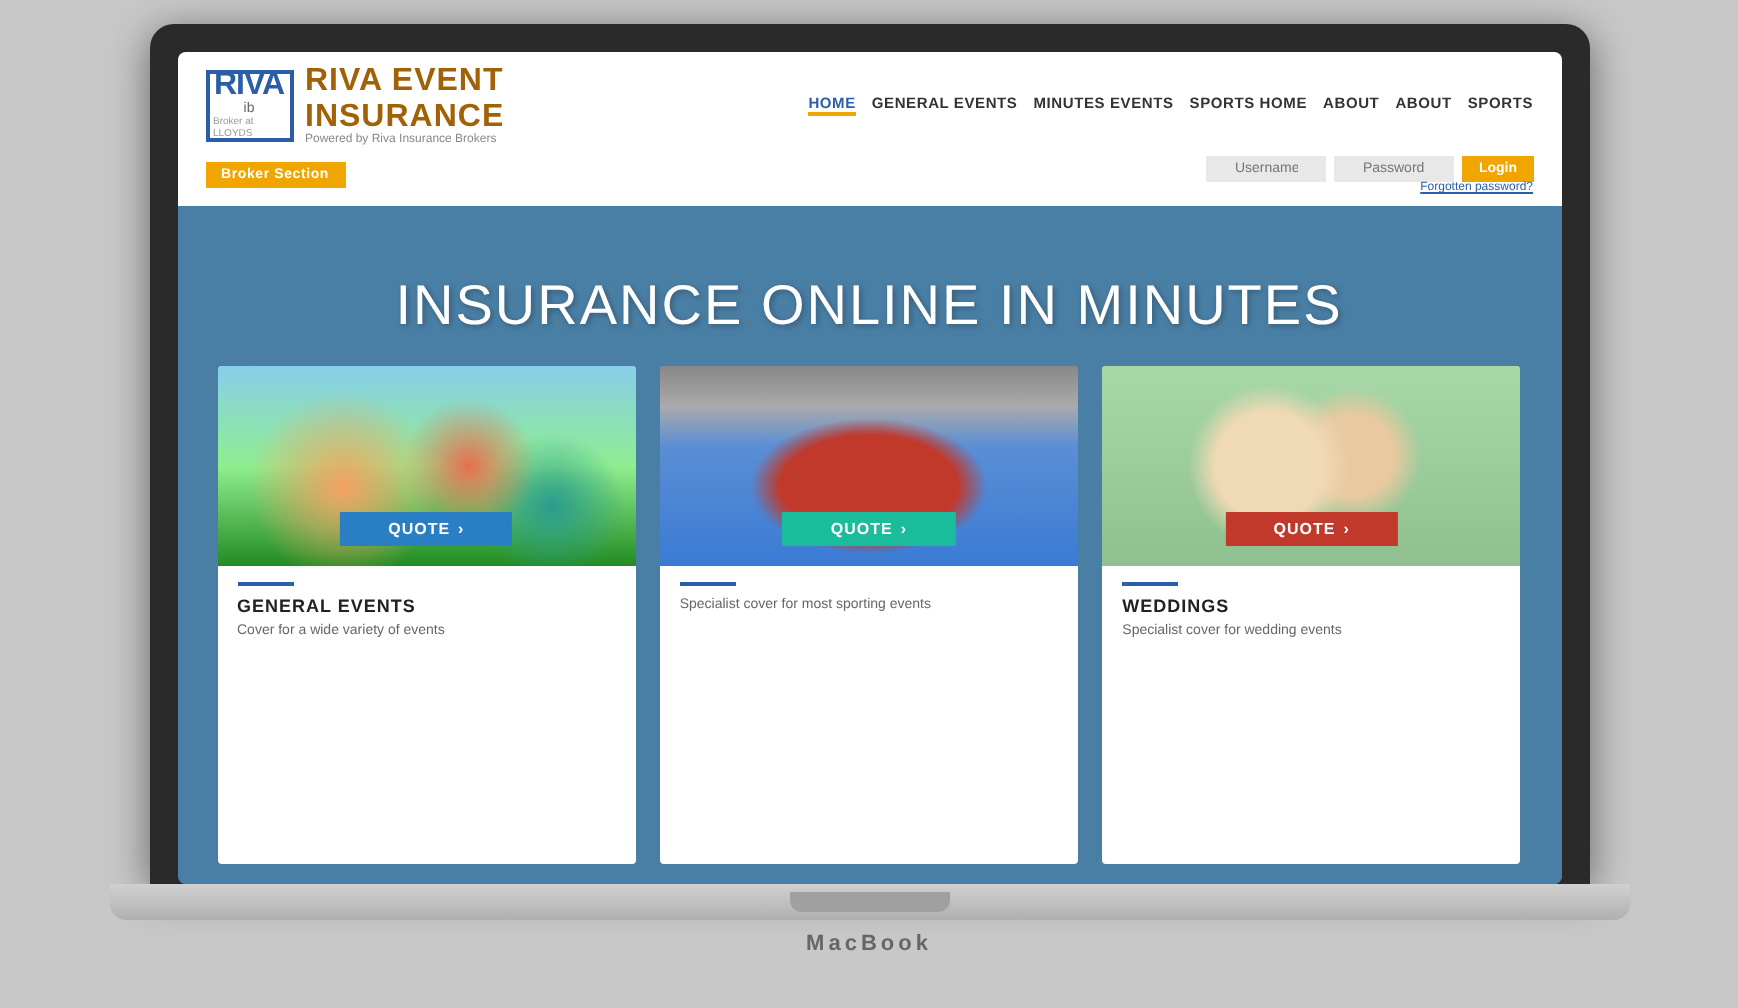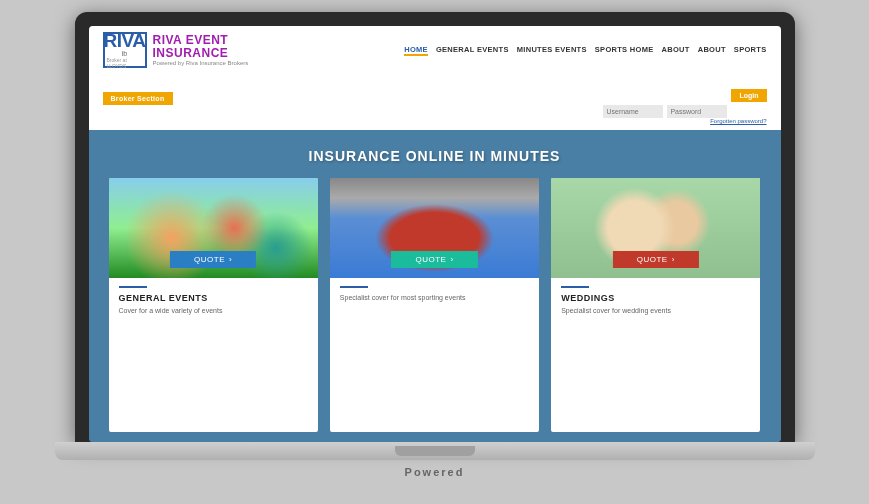--- a/index.html
+++ b/index.html
@@ -99,21 +99,21 @@
       height: 36px;
       border: 2px solid #2a5fa8;
       display: flex;
       flex-direction: column;
       align-items: center;
       justify-content: center;
       padding: 2px;
     }
 
     .logo-riva {
-      font-size: 19px;
+      font-size: 16px;
       font-weight: 900;
       color: #2a5fa8;
       line-height: 1;
       letter-spacing: -0.5px;
     }
 
     .logo-ib {
       font-size: 7px;
       color: #666;
     }
@@ -122,23 +122,23 @@
       font-size: 5px;
       color: #999;
     }
 
     .logo-text-area {
       display: flex;
       flex-direction: column;
     }
 
     .logo-title {
-      font-size: 12px;
+      font-size: 16px;
       font-weight: 900;
-      color: #a21caf;
+      color: #a16207;
       line-height: 1.1;
       letter-spacing: 0.5px;
     }
 
     .logo-subtitle {
       font-size: 6px;
       color: #888;
     }
 
     nav {
@@ -181,24 +181,23 @@
     .login-area {
       display: flex;
       align-items: center;
       gap: 4px;
     }
 
     .login-input {
       background: #e8e8e8;
       border: none;
       font-size: 7px;
-      padding: 3px 3px;
+      padding: 3px 14px;
       color: #999;
       width: 60px;
-      margin-top: 32px;
     }
 
     .login-btn {
       background: #f0a500;
       color: white;
       font-size: 7px;
       font-weight: bold;
       padding: 3px 8px;
       border: none;
       cursor: pointer;
@@ -219,26 +218,27 @@
     }
 
     
     .hero {
       background: #4a7fa5;
       padding: 18px 20px 14px;
       text-align: center;
     }
 
     .hero-title {
-      font-size: 14px;
-      font-weight: 700;
+      font-size: 28px;
+      font-weight: 400;
       color: white;
       text-transform: uppercase;
       letter-spacing: 1px;
       text-shadow: 1px 1px 3px rgba(0,0,0,0.3);
+      margin-top: 16px;
     }
 
     
     .cards-section {
       background: #4a7fa5;
       padding: 0 20px;
       display: flex;
       gap: 12px;
       flex: 1;
     }
@@ -307,21 +307,21 @@
         linear-gradient(180deg, #a8d8a8 0%, #90c090 100%);
     }
 
     .quote-btn {
       position: absolute;
       bottom: 10px;
       left: 50%;
       transform: translateX(-50%);
       padding: 4px 24px;
       font-size: 8px;
-      font-weight: normal;
+      font-weight: bold;
       color: white;
       border: none;
       cursor: pointer;
       letter-spacing: 0.5px;
       display: flex;
       align-items: center;
       gap: 4px;
     }
 
     .quote-btn-1 { background: #2a7fc4; }
@@ -466,16 +466,16 @@
         <div class="bottom-spacer"></div>
 
       </div>
     </div>
   </div>
 
   <div class="laptop-base">
     <div class="laptop-notch"></div>
   </div>
   <div style="text-align:center; margin-top:2px;">
-    <span class="laptop-brand">Powered</span>
+    <span class="laptop-brand">MacBook</span>
   </div>
 
 </div>
 
 </body></html>

